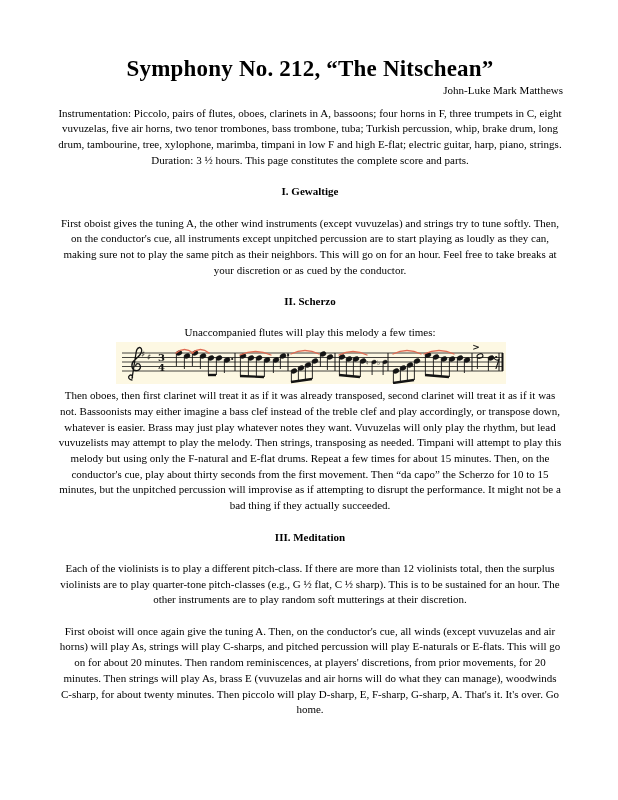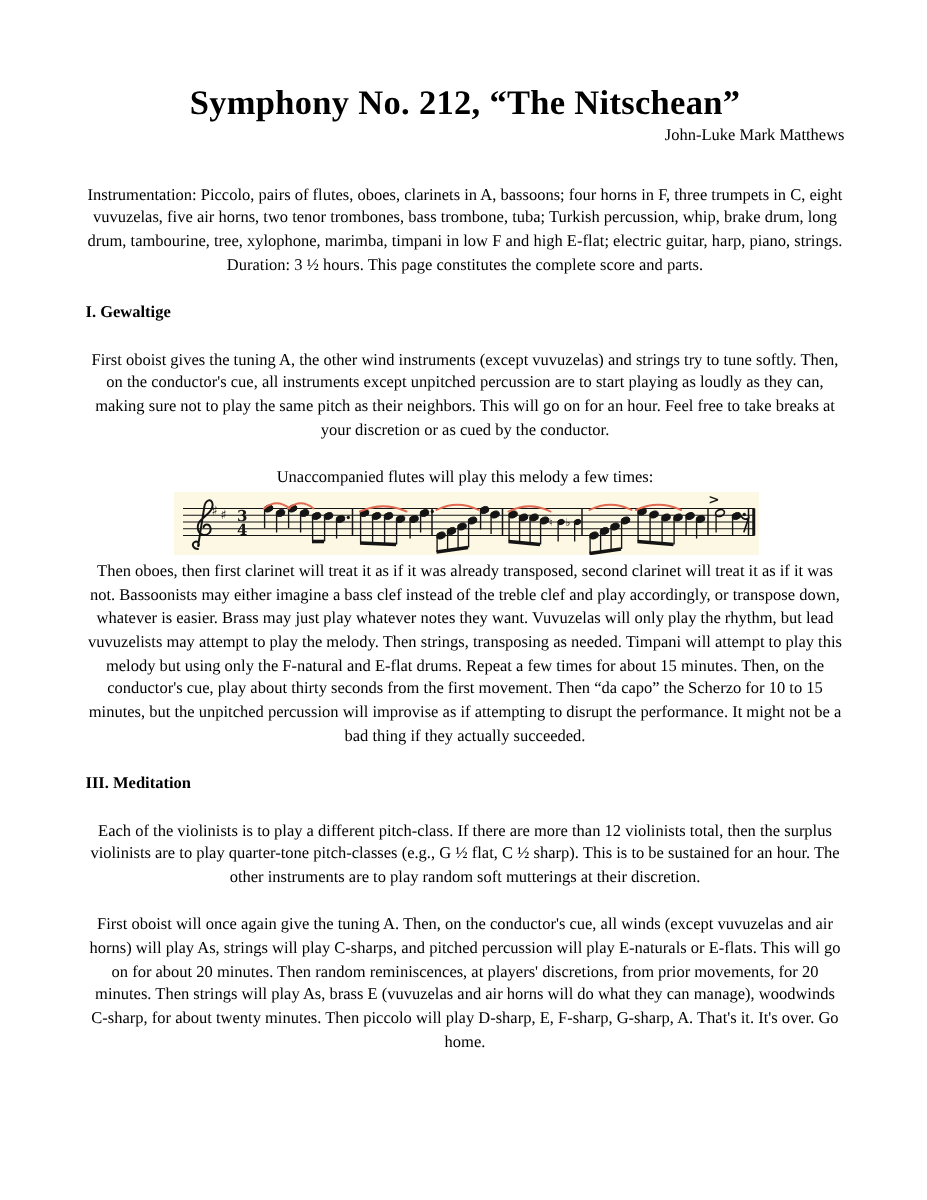--- a/index.html
+++ b/index.html
@@ -26,34 +26,35 @@
     font-family: "Liberation Serif", "DejaVu Serif", serif;
     font-size: 23px;
     line-height: 29px;
     font-weight: bold;
     text-align: center;
     margin: 0;
     letter-spacing: 0.2px;
   }
   .author {
     text-align: right;
-    margin: 0 0 24px 0;
+    margin: 0 0 7px 0;
   }
   p.body-par {
     margin: 0 0 15.7px 0;
     text-align: center;
   }
   p.tight {
     margin-bottom: 0;
   }
   h2.sec-heading {
     font-size: 11px;
     line-height: 15.7px;
     font-weight: bold;
     margin: 0 0 15.7px 0;
+    text-align: center;
   }
   .music-wrap {
     margin: 1px 0 4px 59px;
     width: 390px;
     height: 42px;
   }
   .music-wrap svg { display: block; }
 </style>
 </head>
 <body>
@@ -62,20 +63,21 @@
 
   <h1 class="doc-title">Symphony No. 212, “The Nitschean”</h1>
 
   <div class="author">John-Luke Mark Matthews</div>
 
   <p class="body-par">Instrumentation: Piccolo, pairs of flutes, oboes, clarinets in A, bassoons; four horns in F, three trumpets in C, eight vuvuzelas, five air horns, two tenor trombones, bass trombone, tuba; Turkish percussion, whip, brake drum, long drum, tambourine, tree, xylophone, marimba, timpani in low F and high E-flat; electric guitar, harp, piano, strings. Duration: 3 ½ hours. This page constitutes the complete score and parts.</p>
 
   <h2 class="sec-heading">I. Gewaltige</h2>
   <p class="body-par">First oboist gives the tuning A, the other wind instruments (except vuvuzelas) and strings try to tune softly. Then, on the conductor's cue, all instruments except unpitched percussion are to start playing as loudly as they can, making sure not to play the same pitch as their neighbors. This will go on for an hour. Feel free to take breaks at your discretion or as cued by the conductor.</p>
 
+  <h2 class="sec-heading">II. Scherzo</h2>
   <p class="body-par tight">Unaccompanied flutes will play this melody a few times:</p>
 
   <div class="music-wrap">
     <svg id="music-svg" width="390" height="42" viewBox="0 0 390 42">
         <rect x="0" y="0" width="390" height="42" fill="#fdf8e3"></rect>
         <line x1="6" y1="11" x2="387" y2="11" stroke="#141414" stroke-width="0.8"></line>
         <line x1="6" y1="15.5" x2="387" y2="15.5" stroke="#141414" stroke-width="0.8"></line>
         <line x1="6" y1="20" x2="387" y2="20" stroke="#141414" stroke-width="0.8"></line>
         <line x1="6" y1="24.5" x2="387" y2="24.5" stroke="#141414" stroke-width="0.8"></line>
         <line x1="6" y1="29" x2="387" y2="29" stroke="#141414" stroke-width="0.8"></line>

